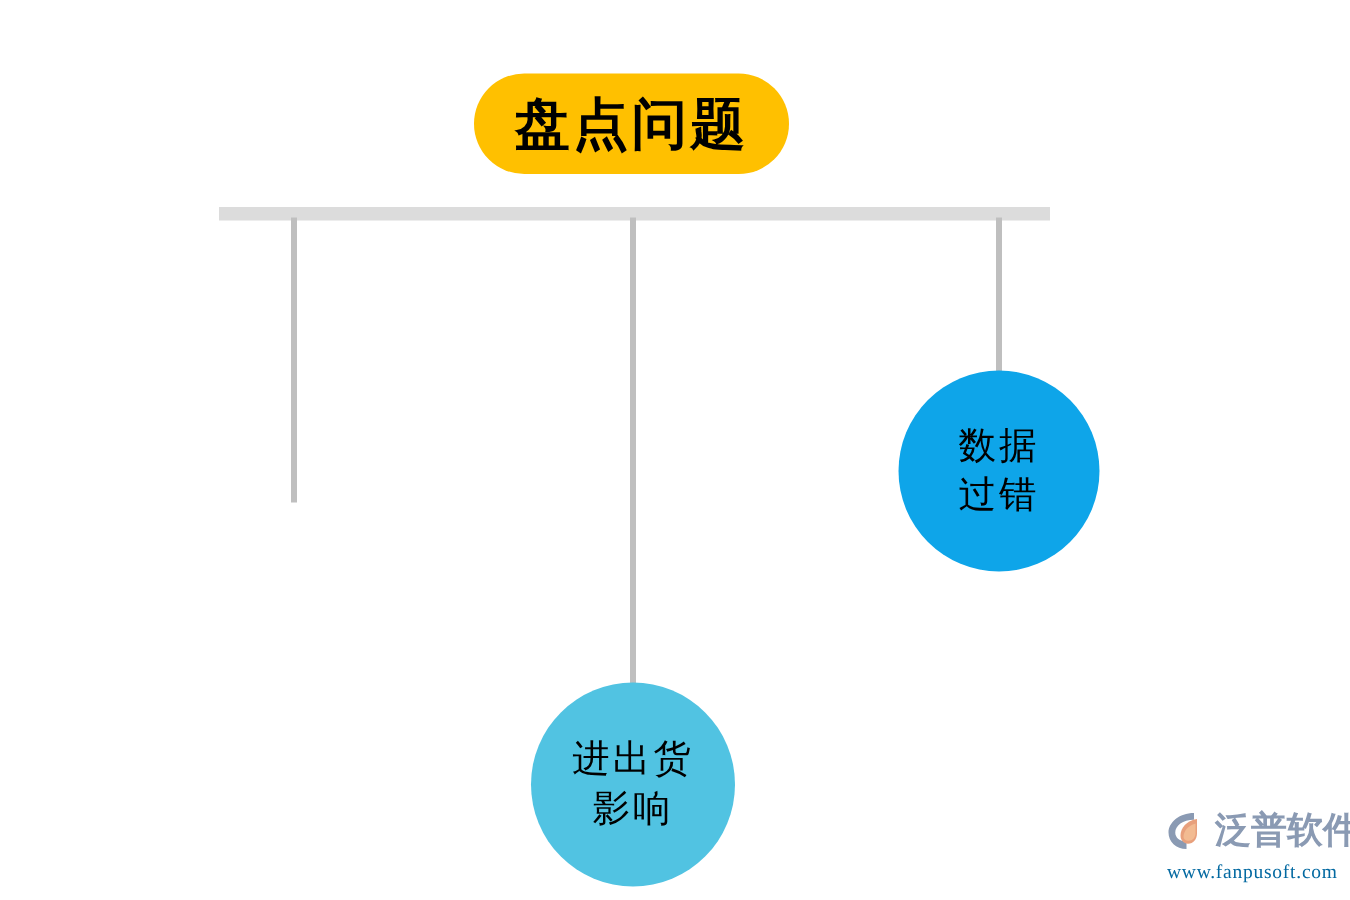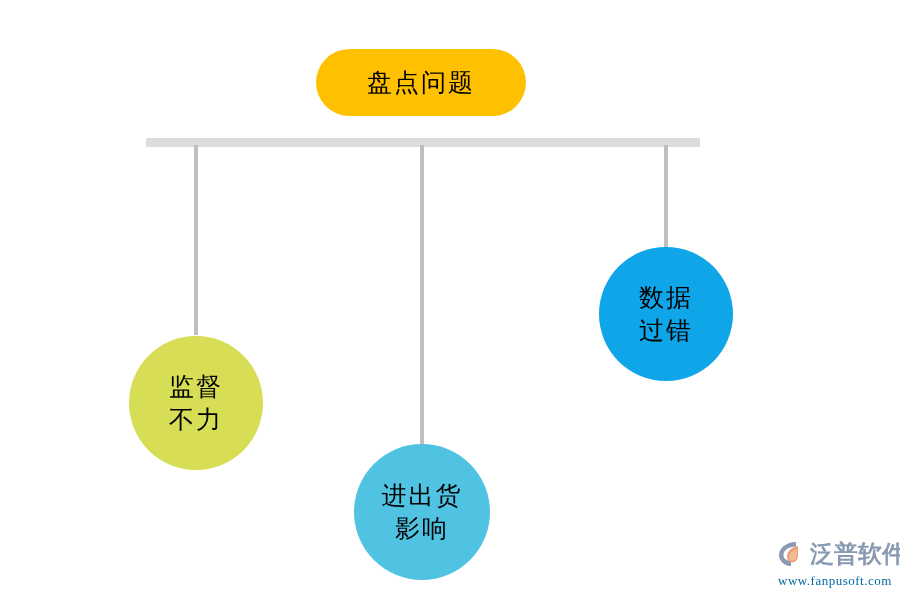--- a/index.html
+++ b/index.html
@@ -28,22 +28,22 @@
     width: 210px;
     height: 67px;
     background: #ffc000;
     border-radius: 34px;
     display: flex;
     align-items: center;
     justify-content: center;
   }
   .title-pill .title-text {
     color: #000000;
-    font-size: 25px;
-    font-weight: normal;
+    font-size: 37px;
+    font-weight: bold;
     letter-spacing: 2px;
     line-height: 1;
     white-space: nowrap;
   }
 
   
   .hbar {
     position: absolute;
     left: 146px;
     top: 138px;
@@ -81,21 +81,21 @@
   }
   .node-1 {
     left: 129px;
     top: 336px;
     width: 134px;
     height: 134px;
     background: #d7dd54;
   }
   .node-2 {
     left: 354px;
-    top: 444px;
+    top: 455px;
     width: 136px;
     height: 136px;
     background: #51c3e2;
   }
   .node-3 {
     left: 599px;
     top: 247px;
     width: 134px;
     height: 134px;
     background: #0ea5e9;
@@ -150,24 +150,20 @@
   <div class="title-pill">
     <span class="title-text">盘点问题</span>
   </div>
 
   <div class="hbar"></div>
 
   <div class="vline vline-1"></div>
   <div class="vline vline-2"></div>
   <div class="vline vline-3"></div>
 
-  <div class="node node-1">
-    <span class="node-line">监督</span>
-    <span class="node-line">不力</span>
-  </div>
 
   <div class="node node-2">
     <span class="node-line">进出货</span>
     <span class="node-line">影响</span>
   </div>
 
   <div class="node node-3">
     <span class="node-line">数据</span>
     <span class="node-line">过错</span>
   </div>

